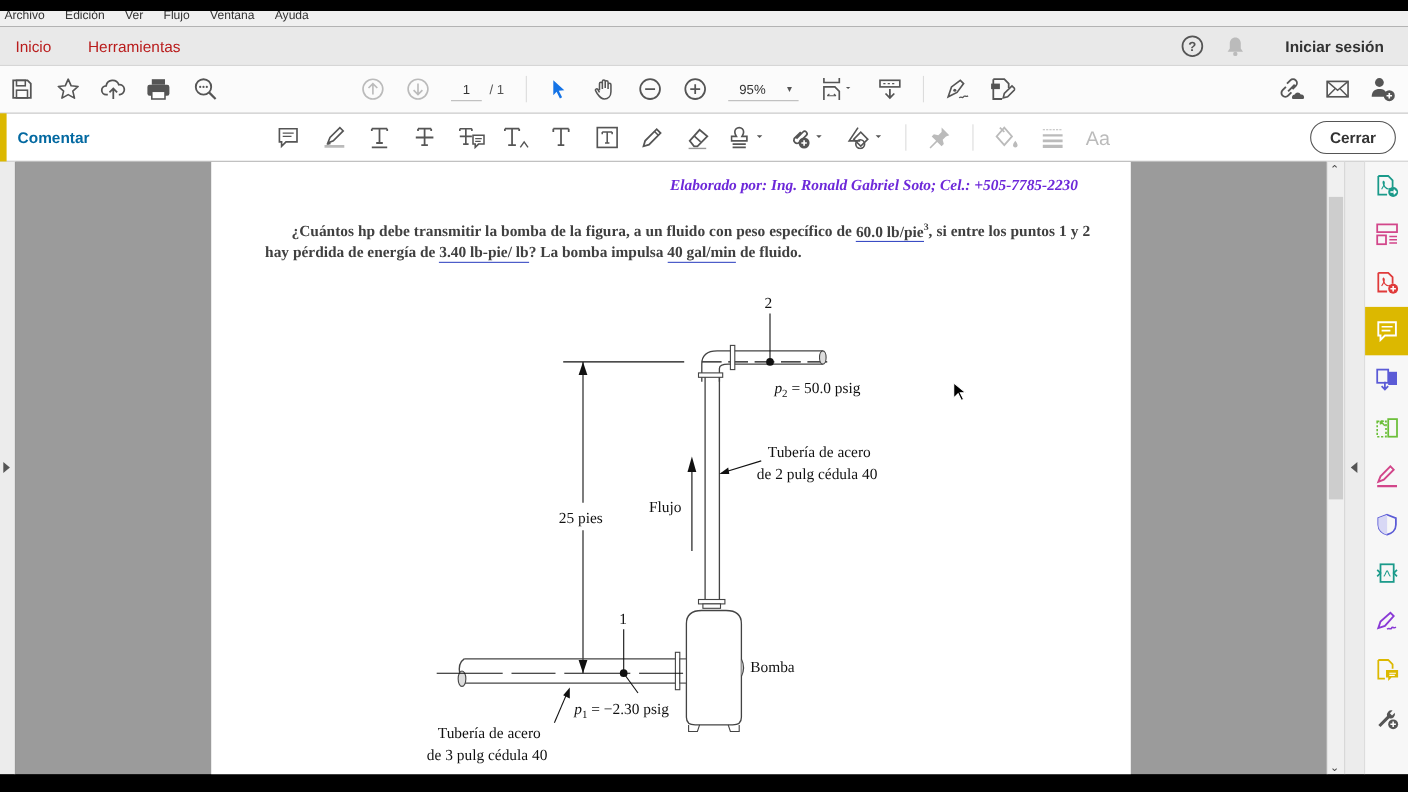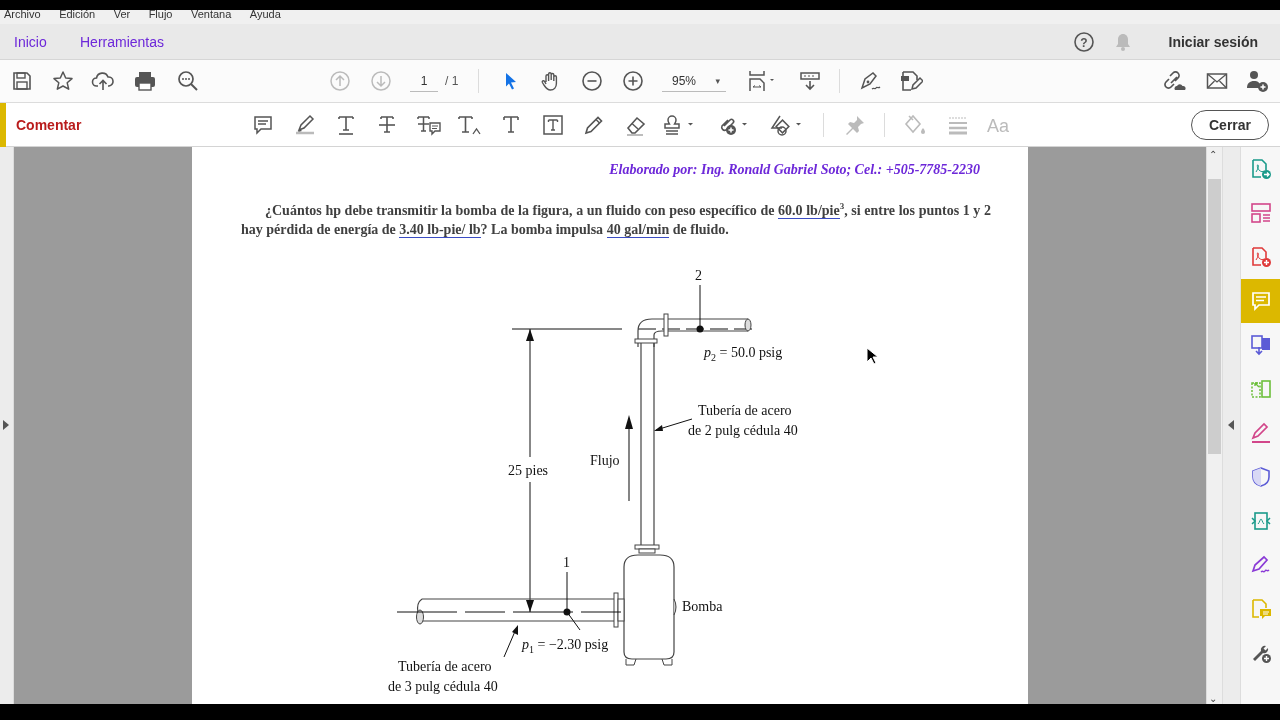--- a/index.html
+++ b/index.html
@@ -2,35 +2,35 @@
 <html><head>
 <meta charset="utf-8">
 <style>
   * { box-sizing: border-box; margin: 0; padding: 0; }
   html, body { width: 1280px; height: 720px; overflow: hidden; background: #000; font-family: "Liberation Sans", "DejaVu Sans", sans-serif; }
   .screen { position: absolute; left: 0; top: 0; width: 1280px; height: 720px; background: #000; }
   .topblack { position: absolute; left: 0; top: 0; width: 1280px; height: 14px; background: #000; }
   .menubar { position: absolute; left: 0; top: 10px; width: 1280px; height: 14px; background: #f0f0f0; overflow: hidden; }
   .menubar span { position: relative; top: -6px; font-size: 11px; color: #333; margin-left: 4px; margin-right: 10px; }
   .tabbar { position: absolute; left: 0; top: 24px; width: 1280px; height: 36px; background: #e9e9e9; border-bottom: 1px solid #d6d6d6; }
-  .tab-top { position: absolute; top: 0; height: 36px; line-height: 36px; font-size: 14px; color: #6d28d9; }
+  .tab-top { position: absolute; top: 0; height: 36px; line-height: 36px; font-size: 14px; color: #b91c1c; }
   .tab-doc { position: absolute; left: 200px; top: 0; width: 168px; height: 37px; background: #f9f9f9; border-left: 1px solid #d6d6d6; border-right: 1px solid #d6d6d6; font-size: 13px; color: #222; line-height: 36px; padding-left: 25px; }
   .tab-doc .x { position: absolute; right: 8px; top: 0; font-size: 13px; color: #333; }
   .tb-icon { position: absolute; top: 0; height: 36px; display: flex; align-items: center; justify-content: center; }
   .login { position: absolute; right: 22px; top: 0; line-height: 36px; font-size: 14px; font-weight: bold; color: #333; }
   .toolbar { position: absolute; left: 0; top: 60px; width: 1280px; height: 43px; background: #fbfbfb; border-bottom: 1px solid #dcdcdc; }
-  .tool { position: absolute; top: 9px; width: 24px; height: 24px; display: flex; align-items: center; justify-content: flex-end; }
+  .tool { position: absolute; top: 9px; width: 24px; height: 24px; display: flex; align-items: center; justify-content: center; }
   .pagebox { position: absolute; left: 410px; top: 10px; width: 28px; height: 22px; border-bottom: 1px solid #bbb; font-size: 12px; color: #333; text-align: center; line-height: 22px; }
   .pagetotal { position: absolute; left: 445px; top: 10px; font-size: 12px; color: #555; line-height: 22px; }
   .zoombox { position: absolute; left: 662px; top: 10px; width: 64px; height: 22px; border-bottom: 1px solid #bbb; font-size: 12px; color: #333; line-height: 22px; padding-left: 10px; }
   .zoombox .caret { position: absolute; right: 6px; top: 0; font-size: 9px; color: #555; }
   .vsep { position: absolute; top: 9px; width: 1px; height: 24px; background: #dcdcdc; }
   .commentbar { position: absolute; left: 0; top: 103px; width: 1280px; height: 44px; background: #fff; border-bottom: 1px solid #d4d4d4; }
   .commentbar .accent { position: absolute; left: 0; top: 0; width: 6px; height: 44px; background: #dcb800; }
-  .commentbar .label { position: absolute; left: 16px; top: 0; line-height: 44px; font-size: 14px; font-weight: bold; color: #b91c1c; }
+  .commentbar .label { position: absolute; left: 16px; top: 0; line-height: 44px; font-size: 14px; font-weight: bold; color: #0369a1; }
   .close-btn { position: absolute; left: 1191px; top: 7px; width: 78px; height: 30px; border: 1px solid #555; border-radius: 15px; font-size: 14px; font-weight: bold; color: #333; text-align: center; line-height: 28px; background: #fff; }
   .leftstrip { position: absolute; left: 0; top: 147px; width: 14px; height: 557px; background: #ececec; border-right: 1px solid #dcdcdc; }
   .leftstrip .arrow { position: absolute; left: 3px; top: 273px; width: 0; height: 0; border-top: 5px solid transparent; border-bottom: 5px solid transparent; border-left: 6px solid #555; }
   .docarea { position: absolute; left: 14px; top: 147px; width: 1192px; height: 557px; background: #9b9b9b; overflow: hidden; }
   .page { position: absolute; left: 178px; top: 0; width: 836px; height: 600px; background: #fff; }
   .vscroll { position: absolute; left: 1206px; top: 147px; width: 16px; height: 557px; background: #f0f0f0; border-left: 1px solid #ddd; }
   .vscroll .thumb { position: absolute; left: 1px; top: 32px; width: 13px; height: 275px; background: #cdcdcd; }
   .vscroll .up { position: absolute; left: 2px; top: 2px; font-size: 10px; color: #444; }
   .vscroll .down { position: absolute; left: 2px; bottom: 0px; font-size: 10px; color: #444; }
   .rightcollapse { position: absolute; left: 1222px; top: 147px; width: 18px; height: 557px; background: #ececec; border-left: 1px solid #ddd; }

